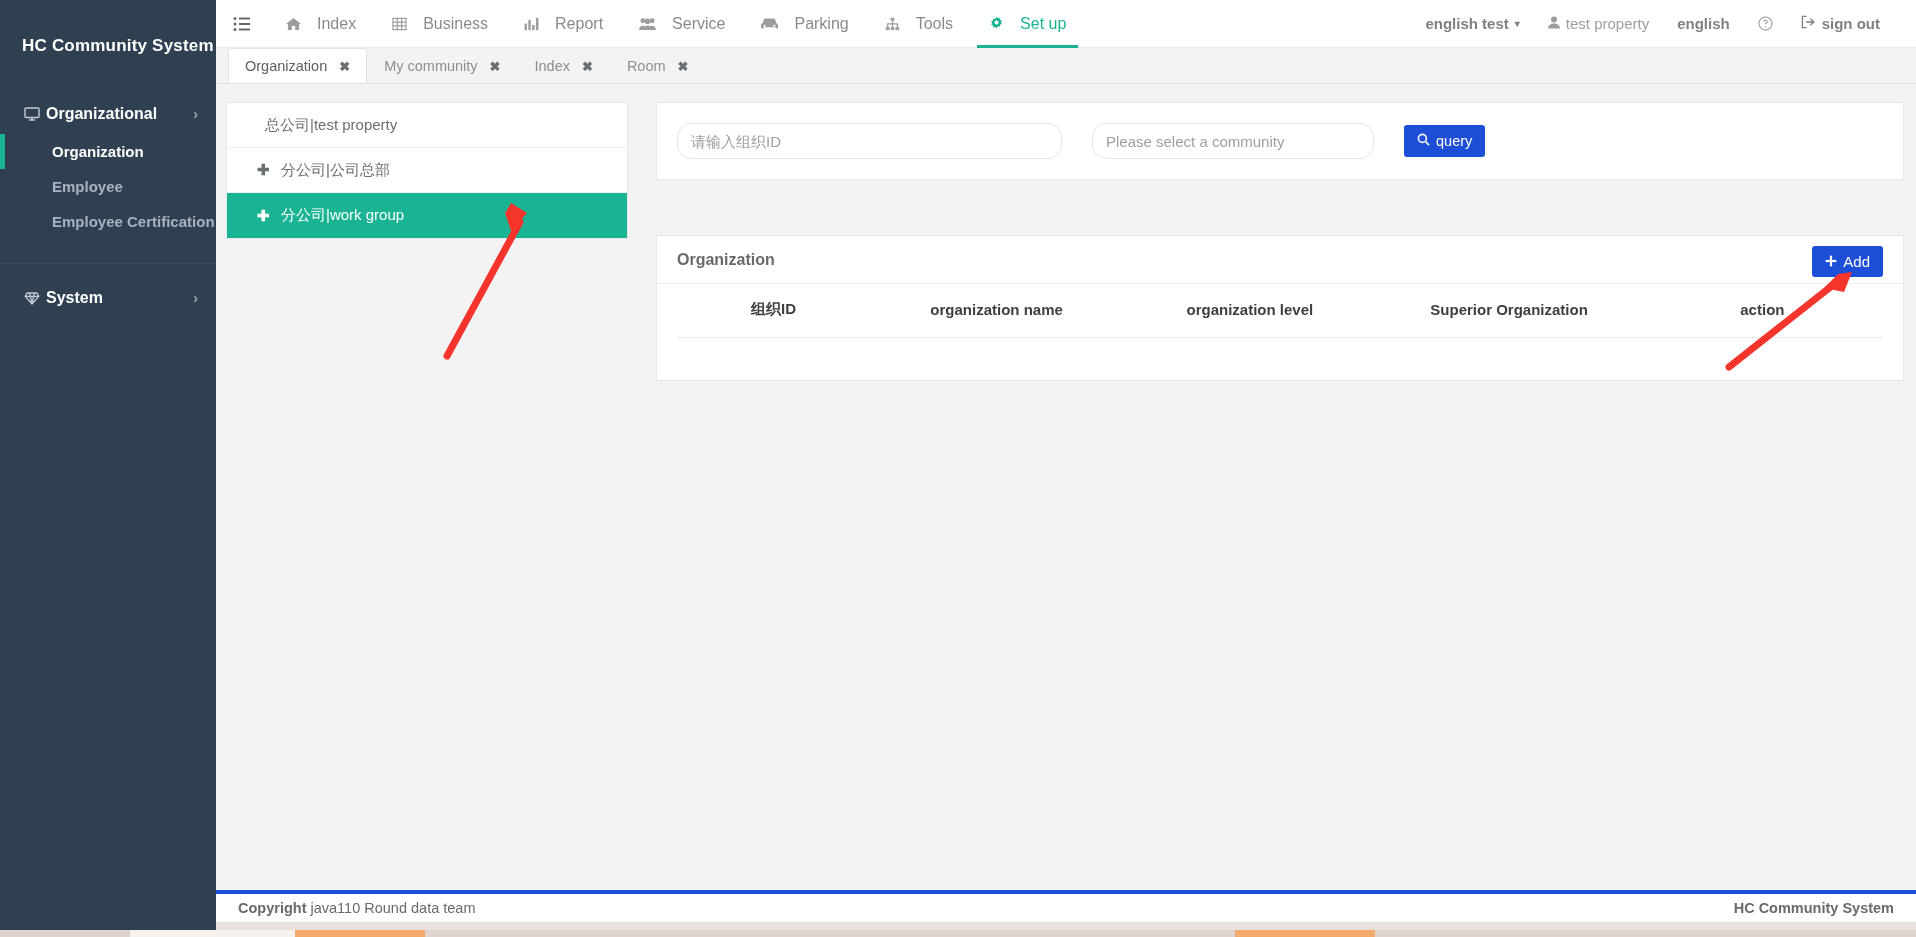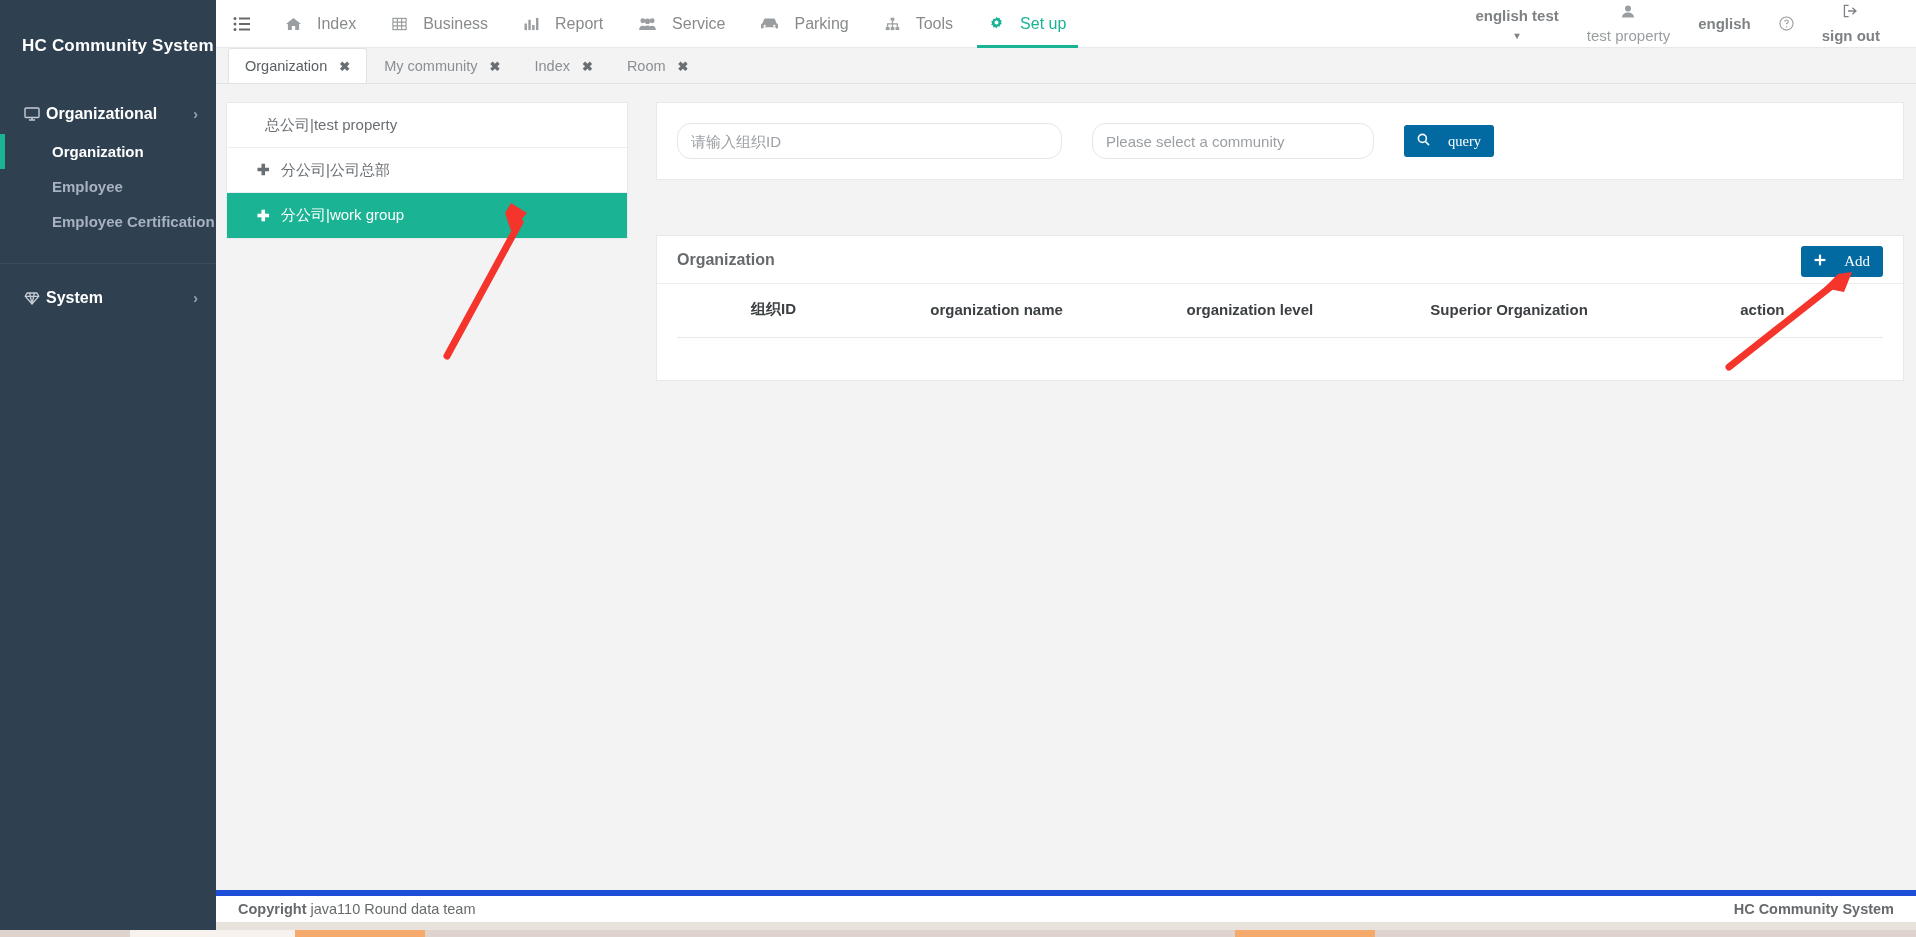--- a/index.html
+++ b/index.html
@@ -64,21 +64,21 @@
     content: ""; position: absolute; left: 6px; right: 6px; bottom: 0;
     height: 3px; background: #1ab394;
   }
   .topnav-item .ico { display: inline-flex; align-items: center; }
   .topright {
     margin-left: auto; display: flex; align-items: center;
     padding-right: 22px; gap: 0;
   }
   .topright-item {
     display: flex; align-items: center; gap: 6px;
-    padding: 0 14px; color: #9b9ea0; font-size: 15px; cursor: pointer; flex-direction: column;
+    padding: 0 14px; color: #9b9ea0; font-size: 15px; cursor: pointer;
   }
   .topright-item.strong { color: #7e8285; font-weight: bold; }
   .caret { font-size: 10px; }
 
   
   .tabstrip {
     position: absolute; left: 216px; top: 48px; right: 0; height: 36px;
     background: #f3f3f4; border-bottom: 1px solid #dfe3e6;
     display: flex; align-items: flex-end; padding-left: 12px;
   }
@@ -132,42 +132,42 @@
   .field {
     height: 36px; border: 1px solid #e5e6e7; border-radius: 14px;
     padding: 0 13px; font-size: 15px; color: #4d5255;
     font-family: "Liberation Sans", sans-serif; background: #fff;
   }
   .field::placeholder { color: #9b9fa3; }
   .field.f1 { width: 385px; }
   .field.f2 { width: 385px; }
   .field.f3 { width: 282px; }
   .btn-green {
-    display: inline-flex; align-items: center; gap: 18px;
-    background: #0369a1; color: #ffffff; border: none; border-radius: 3px;
+    display: inline-flex; align-items: center; gap: 6px;
+    background: #1d4ed8; color: #ffffff; border: none; border-radius: 3px;
     height: 32px; padding: 0 13px; font-size: 14.5px; cursor: pointer;
-    font-family: Liberation Serif, serif;
+    font-family: Liberation Sans, sans-serif;
   }
   .btn-add {
     position: absolute; right: 20px; top: 10px;
     height: 31px; padding: 0 13px; font-size: 15px;
   }
 
   table.grid { width: 100%; border-collapse: collapse; }
   table.grid th {
     font-size: 15px; color: #3c4043; font-weight: bold;
     padding: 16px 8px 18px 8px; text-align: center;
     border-bottom: 1px solid #e7eaec;
   }
   .grid-wrap { padding: 0 20px 42px 20px; }
 
   
   .footer {
     position: absolute; left: 216px; right: 0; bottom: 15px; height: 32px;
-    background: #ffffff; border-top: 6px solid #1d4ed8;
+    background: #ffffff; border-top: 4px solid #1d4ed8;
     display: flex; align-items: center; padding: 0 22px;
     font-size: 14.5px; color: #676a6c;
   }
   .footer .right { margin-left: auto; font-weight: bold; }
   .footer b { font-weight: bold; }
 
   
   .osstrip {
     position: absolute; left: 0; bottom: 0; width: 1916px; height: 15px;
     background: #e8e2dd;

